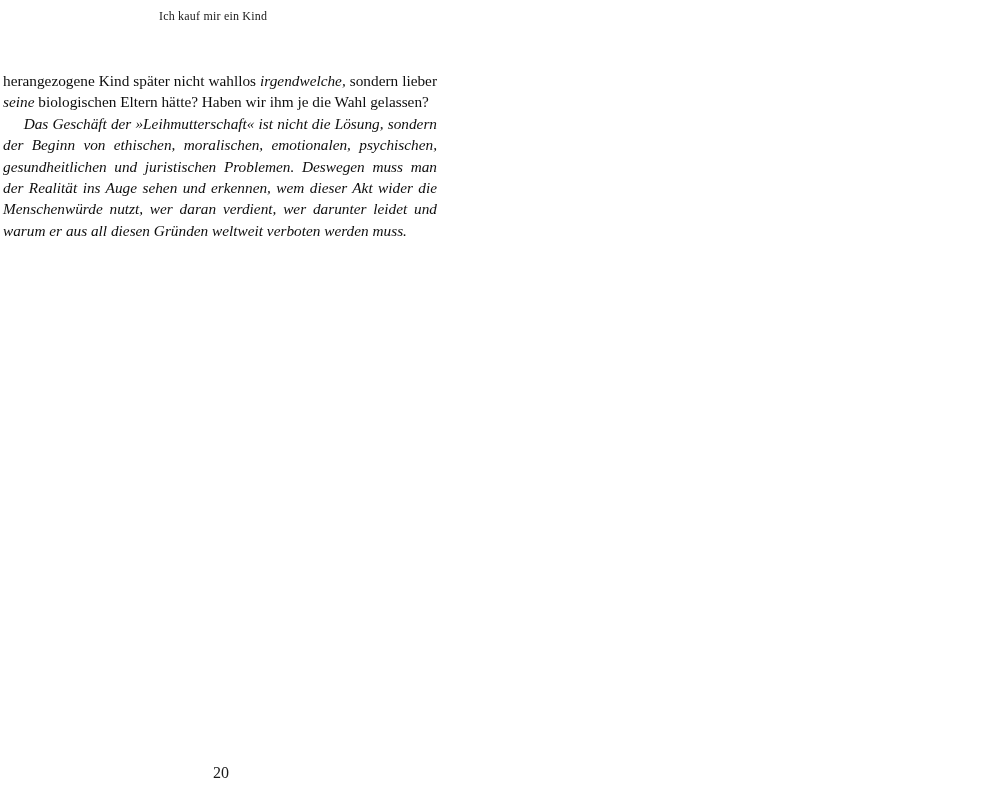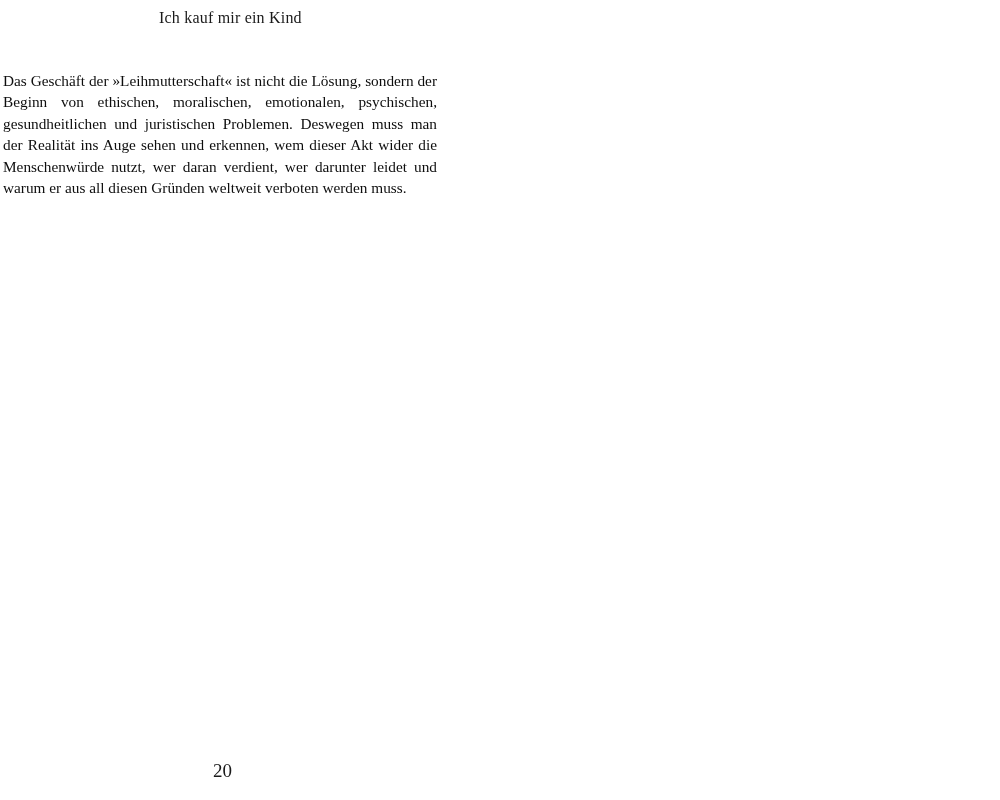--- a/index.html
+++ b/index.html
@@ -32,21 +32,21 @@
   }
   .page-right {
     left: 500px;
     width: 500px;
   }
   .running-head {
     position: absolute;
     top: 9px;
     left: 159px;
     font-family: "Liberation Serif", serif;
-    font-size: 16px;
+    font-size: 12px;
     letter-spacing: 0.2px;
     color: #1a1a1a;
   }
   .body-col-left {
     position: absolute;
     top: 70px;
     left: 3px;
     width: 434px;
     font-size: 15.3px;
     line-height: 21.4px;
@@ -60,38 +60,39 @@
   .para + .para {
     text-indent: 1.35em;
     font-style: italic;
   }
   .italic {
     font-style: italic;
   }
   .folio {
     position: absolute;
     bottom: 18px;
-    font-size: 19px;
+    font-size: 16px;
     font-family: "Liberation Serif", serif;
     color: #1a1a1a;
   }
   .folio-left {
     left: 213px;
   }
 </style>
 </head>
 <body>
 
 <div class="spread">
 
   <div class="page page-left">
 
     <div class="running-head">Ich kauf mir ein Kind</div>
 
     <div class="body-col-left">
+      <p class="para"><span>herangezogene Kind später nicht wahllos </span><span class="italic">irgendwelche,</span><span> sondern lieber </span><span class="italic">seine</span><span> biologischen Eltern hätte? Haben wir ihm je die Wahl gelassen?</span></p>
       <p class="para">Das Geschäft der »Leihmutterschaft« ist nicht die Lösung, sondern der Beginn von ethischen, moralischen, emotionalen, psychischen, gesundheitlichen und juristischen Problemen. Deswegen muss man der Realität ins Auge sehen und erkennen, wem dieser Akt wider die Menschenwürde nutzt, wer daran verdient, wer darunter leidet und warum er aus all diesen Gründen weltweit verboten werden muss.</p>
     </div>
 
     <div class="folio folio-left">20</div>
   </div>
 
   <div class="page page-right">
 
     
 

